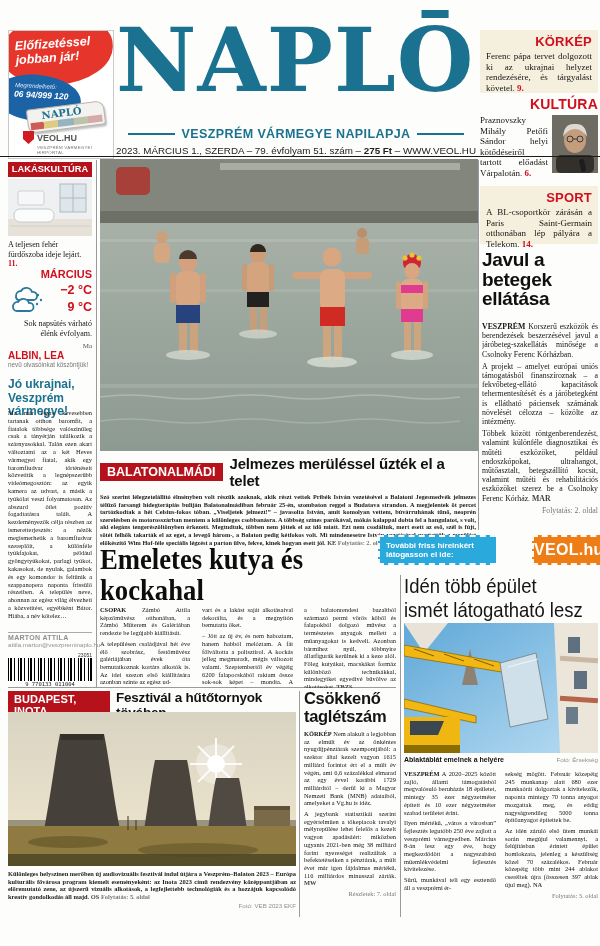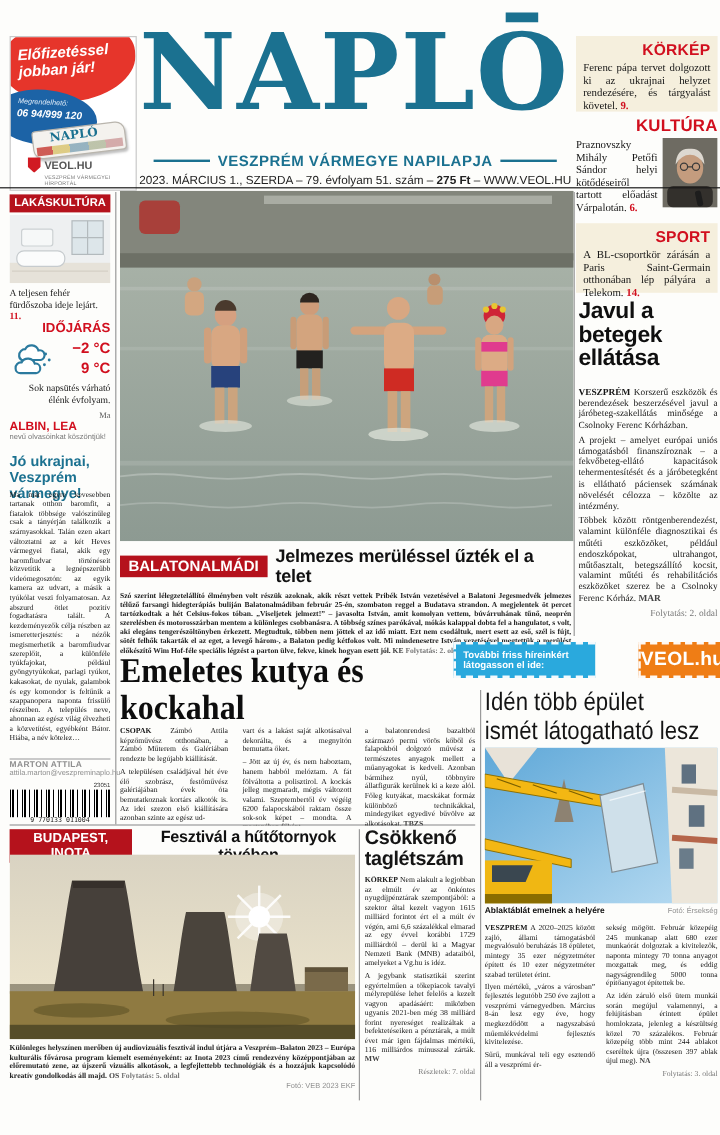--- a/index.html
+++ b/index.html
@@ -116,21 +116,21 @@
     <rect x="6" y="30" width="40" height="13" rx="6" fill="#fbfcfc" stroke="#c6cbce"></rect>
     <rect x="10" y="12" width="26" height="14" rx="2" fill="#f6f8f8" stroke="#ccd1d3"></rect>
     <line x1="2" y1="47" x2="82" y2="47" stroke="#d4cfc5"></line>
   </svg>
 
   <div class="abs" style="left:8px;top:240px;width:84px;font-size:8px;line-height:9.6px;">
     <span>A teljesen fehér fürdőszoba ideje lejárt.</span>
     <span class="page-red">11.</span>
   </div>
 
-  <div class="abs sans" style="left:8px;top:268px;width:84px;text-align:right;color:#d10f1e;font-weight:800;font-size:11px;">IDŐJÁRÁS</div>
+  <div class="abs sans" style="left:8px;top:268px;width:84px;text-align:right;color:#d10f1e;font-weight:800;font-size:11px;">MÁRCIUS</div>
   <svg class="abs" width="38" height="34" viewBox="0 0 38 34" style="left:8px;top:282px;">
     <path d="M8,14 a5,5 0 0 1 5,-5 a6,6 0 0 1 11,1 a4,4 0 0 1 2,8 H10 a4,4 0 0 1 -2,-4 Z" fill="#fff" stroke="#2b7a9e" stroke-width="1.8"></path>
     <path d="M5,25 a4.5,4.5 0 0 1 5,-5 a6,6 0 0 1 11,1 a4,4 0 0 1 1,8 H9 a4,4 0 0 1 -4,-4 Z" fill="#fff" stroke="#2b7a9e" stroke-width="1.8"></path>
     <circle cx="30" cy="13" r="1.2" fill="#2b7a9e"></circle>
       <circle cx="33" cy="18" r="1.2" fill="#2b7a9e"></circle>
       <circle cx="29" cy="22" r="1.2" fill="#2b7a9e"></circle>
   </svg>
   <div class="abs sans" style="left:8px;top:283px;width:84px;text-align:right;color:#d10f1e;font-weight:800;font-size:12.5px;">−2 °C</div>
   <div class="abs sans" style="left:8px;top:300px;width:84px;text-align:right;color:#d10f1e;font-weight:800;font-size:12.5px;">9 °C</div>
   <div class="abs" style="left:8px;top:319px;width:84px;text-align:right;font-size:8px;line-height:9.6px;">Sok napsütés várható élénk évfolyam.</div>
@@ -311,21 +311,21 @@
     <p><span class="tag">VESZPRÉM</span> <span>A 2020–2025 között zajló, állami támogatásból megvalósuló beruházás 18 épületet, mintegy 35 ezer négyzetméter épített és 10 ezer négyzetméter szabad területet érint.</span></p>
     <p>Ilyen mértékű, „város a városban” fejlesztés legutóbb 250 éve zajlott a veszprémi várnegyedben. Március 8-án lesz egy éve, hogy megkezdődött a nagyszabású műemlékvédelmi fejlesztés kivitelezése.</p>
     <p>Sűrű, munkával teli egy esztendő áll a veszprémi ér-</p>
   </div>
   <div class="abs tiny just" style="left:505px;top:770px;width:93px;height:150px;overflow:hidden;">
     <p>sekség mögött. Február közepéig 245 munkanap alatt 680 ezer munkaórát dolgoztak a kivitelezők, naponta mintegy 70 tonna anyagot mozgattak meg, és eddig nagyságrendileg 5000 tonna építőanyagot építettek be.</p>
     <p><span>Az idén záruló első ütem munkái során megújul valamennyi, a felújításban érintett épület homlokzata, jelenleg a készültség közel 70 százalékos. Február közepéig több mint 244 ablakot cseréltek újra (összesen 397 ablak újul meg).</span> <span class="initials">NA</span></p>
     <div class="endline">Folytatás: 3. oldal</div>
   </div>
 
-  <div class="abs" style="left:8px;top:690px;width:290px;display:flex;align-items:center;gap:6px;text-align:center;">
+  <div class="abs" style="left:8px;top:690px;width:290px;display:flex;align-items:center;gap:6px;">
     <span class="redlabel" style="font-size:11px;padding:2px 6px;">BUDAPEST, INOTA</span>
     <span class="sans" style="font-weight:800;font-size:13.5px;color:#111;letter-spacing:-.2px;">Fesztivál a hűtőtornyok tövében</span>
   </div>
 
   <svg class="abs" width="288" height="154" viewBox="0 0 288 154" style="left:8px;top:712px;">
     <defs>
       <linearGradient id="dusk" x1="0" y1="0" x2="0" y2="1">
         <stop offset="0" stop-color="#d9d3c2"></stop>
           <stop offset="1" stop-color="#f0e7cd"></stop>
       </linearGradient>

